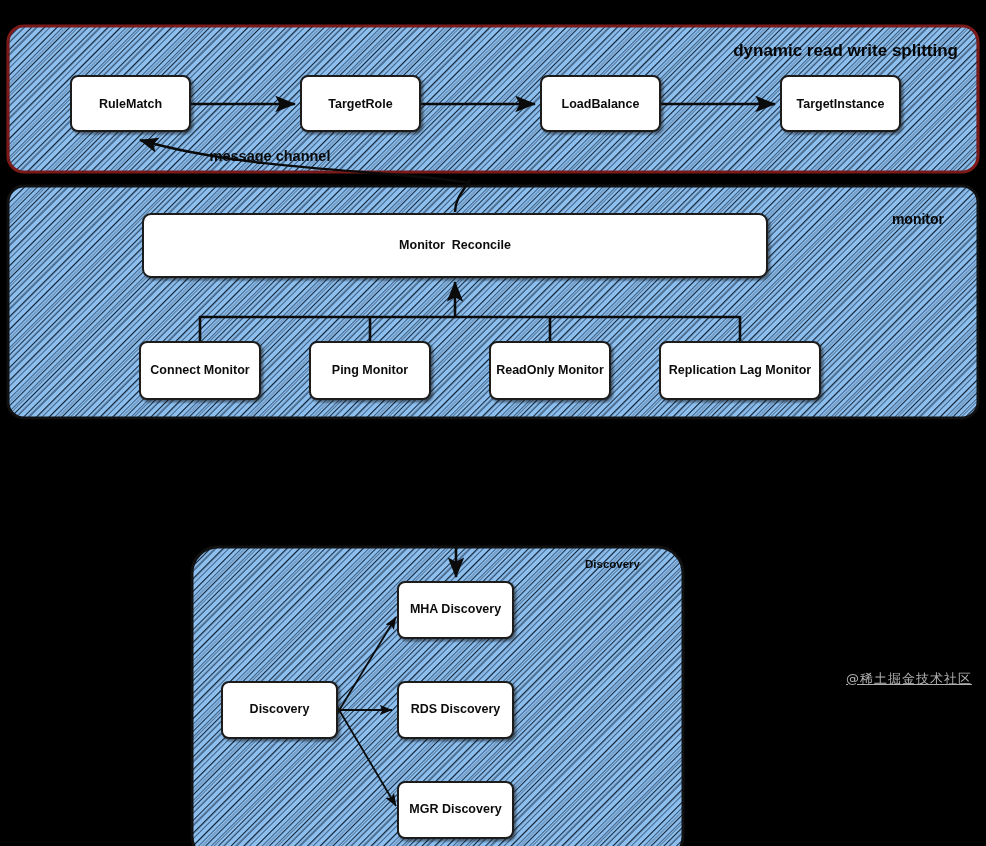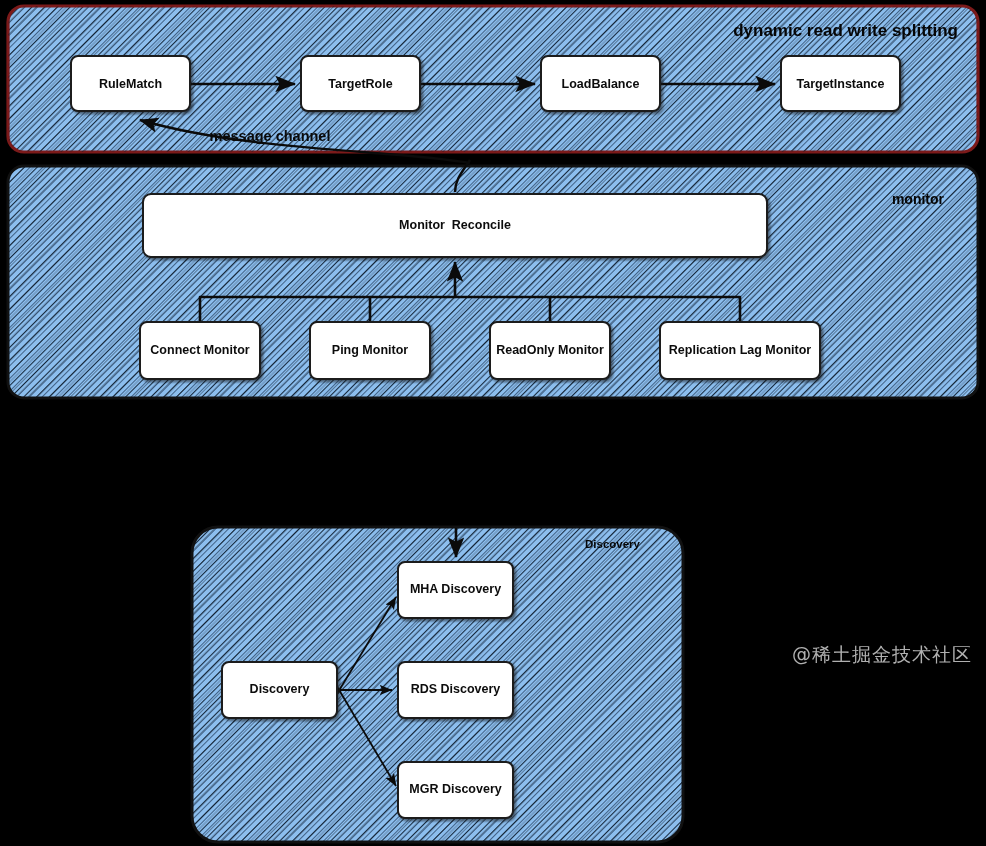--- a/index.html
+++ b/index.html
@@ -12,20 +12,21 @@
     height: 846px;
     position: relative;
     overflow: hidden;
     font-family: "Liberation Sans", sans-serif;
   }
   #diagram-root {
     position: absolute;
     inset: 0;
     width: 986px;
     height: 684px;
+    margin-top: 20px;
   }
   svg#canvas {
     position: absolute;
     top: 0;
     left: 0;
     width: 986px;
     height: 846px;
     display: block;
   }
   .node-label {
@@ -53,25 +54,26 @@
     fill: #0a0a0a;
     text-anchor: middle;
     dominant-baseline: middle;
   }
   .watermark {
     position: absolute;
     right: 14px;
     bottom: 16px;
     color: #cfcfcf;
     font-family: "DejaVu Sans", sans-serif;
-    font-size: 19px;
+    font-size: 13px;
     letter-spacing: 1px;
     opacity: 0.85;
     user-select: none;
     white-space: nowrap;
+    text-decoration: underline;
   }
 </style>
 </head>
 <body>
 
 <div id="diagram-root">
 
   <svg id="canvas" viewBox="0 0 986 846" xmlns="http://www.w3.org/2000/svg">
     <defs>
 

